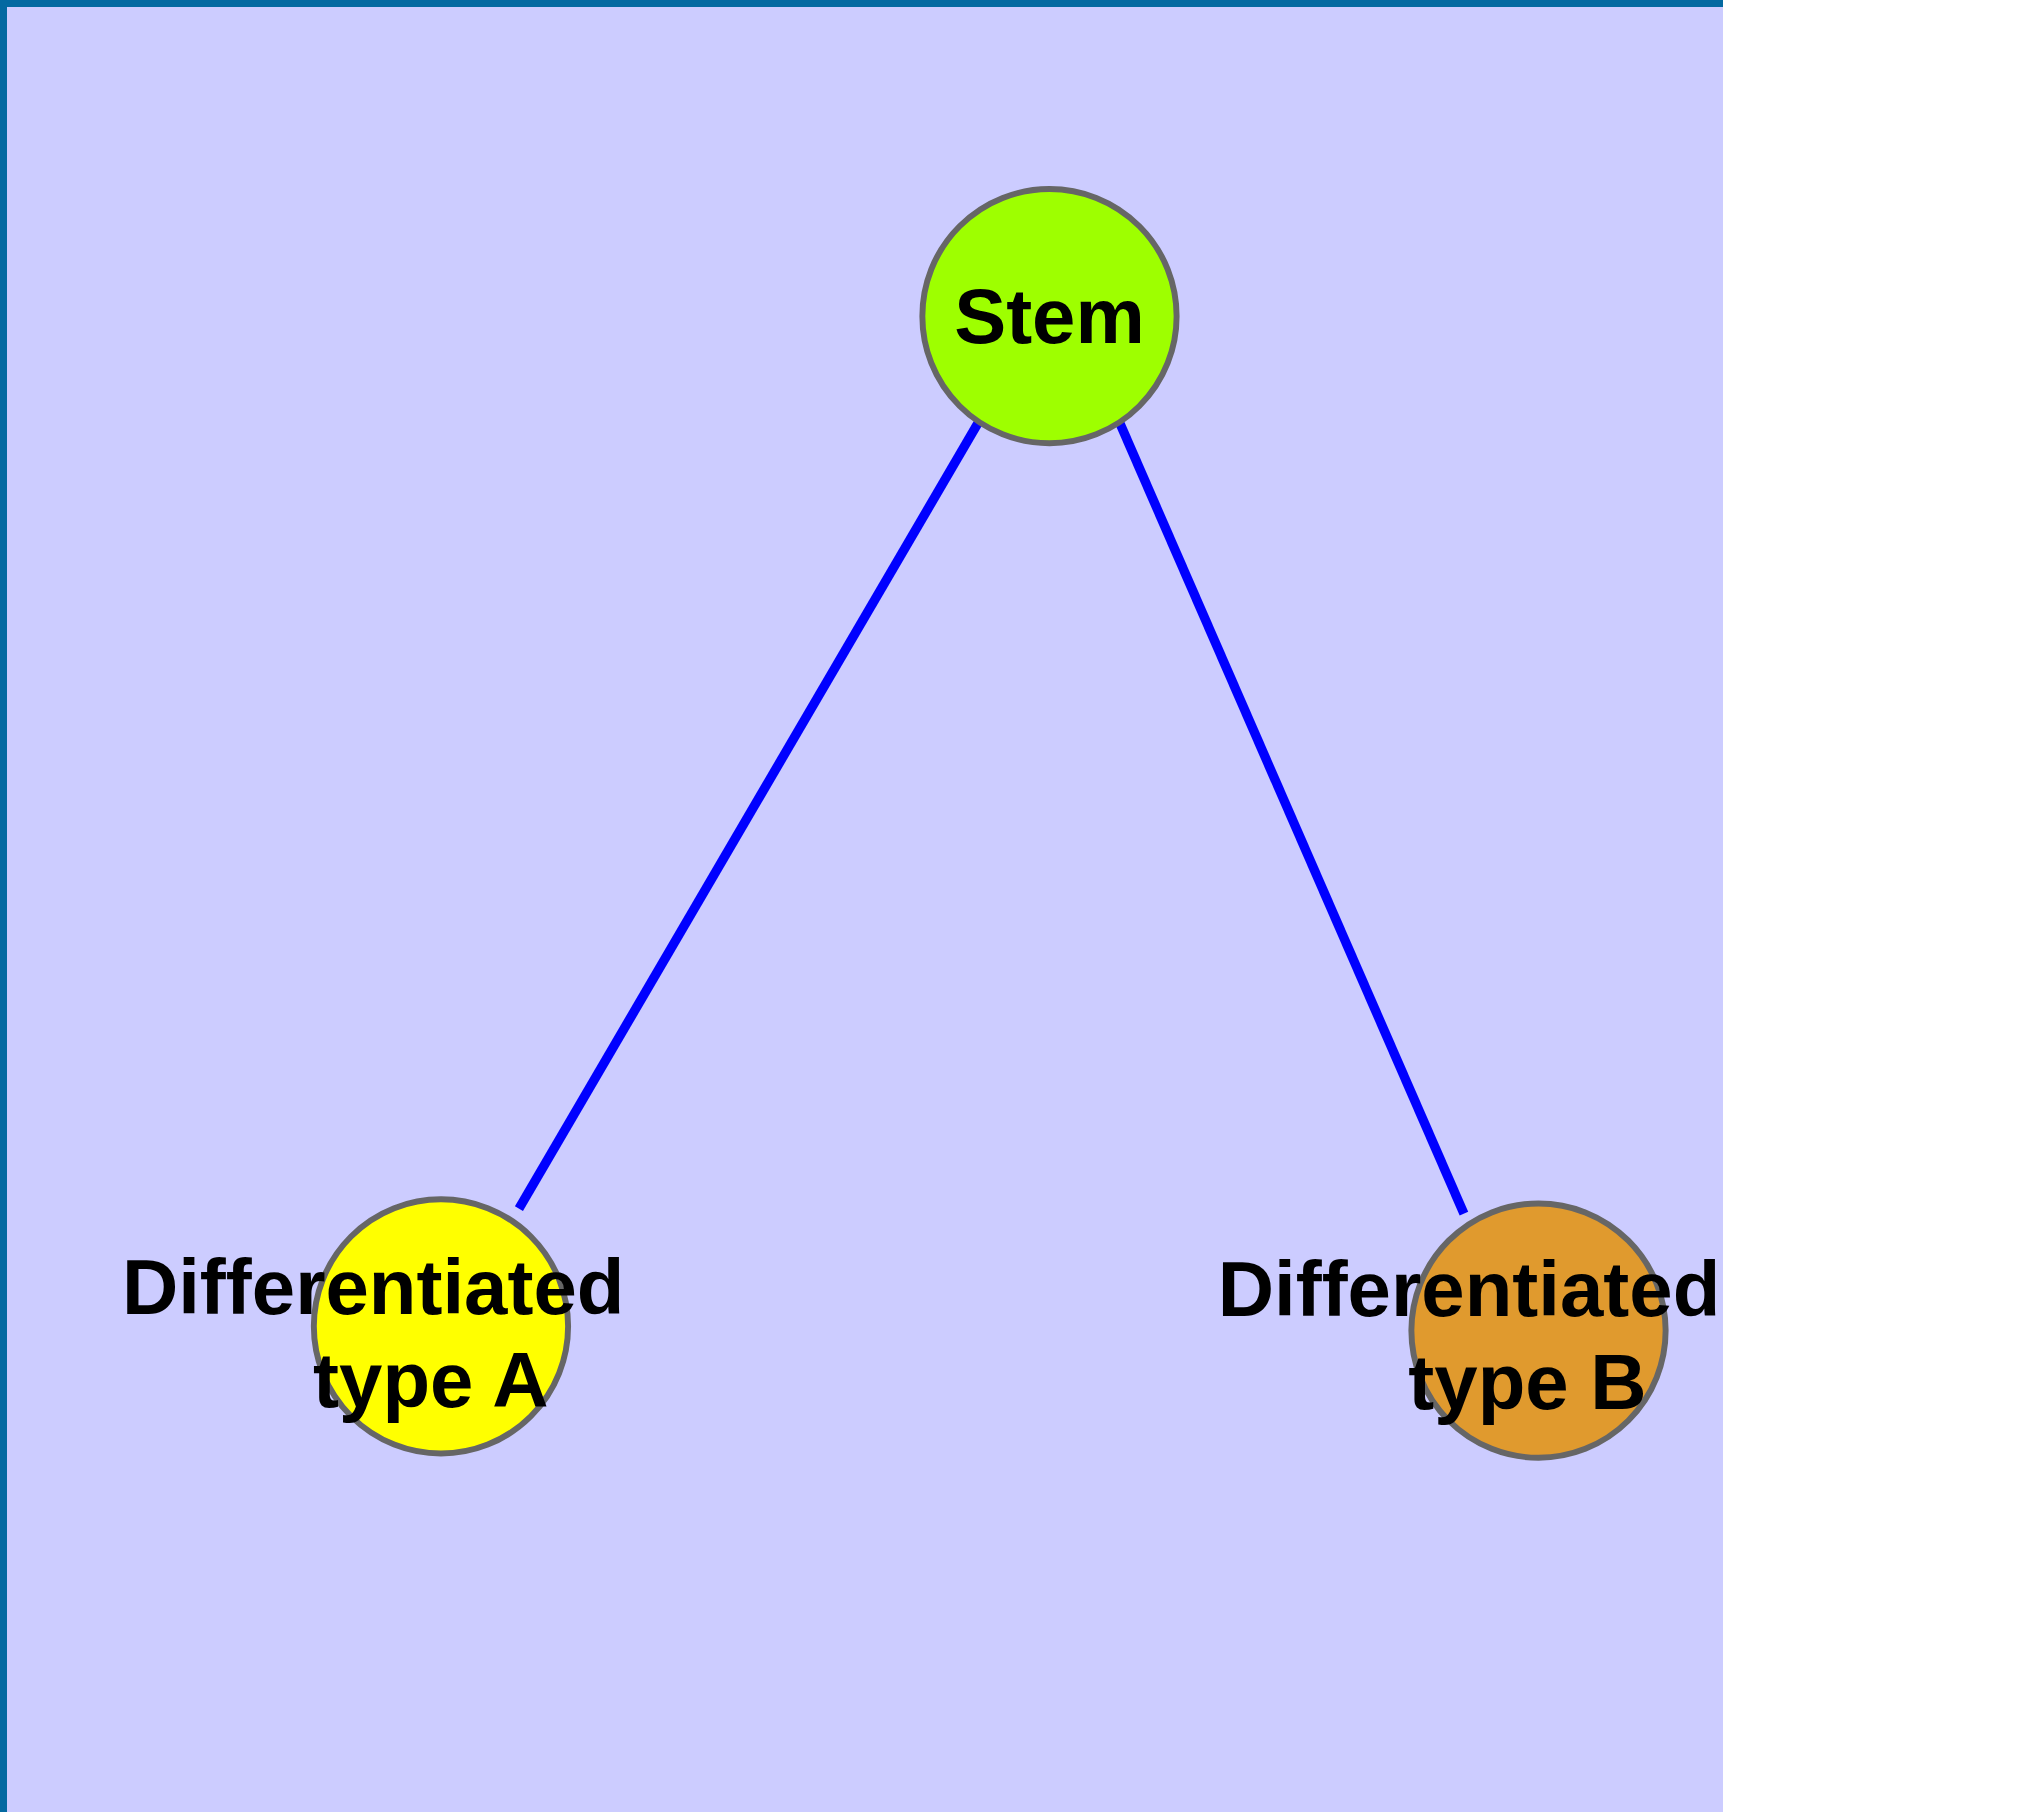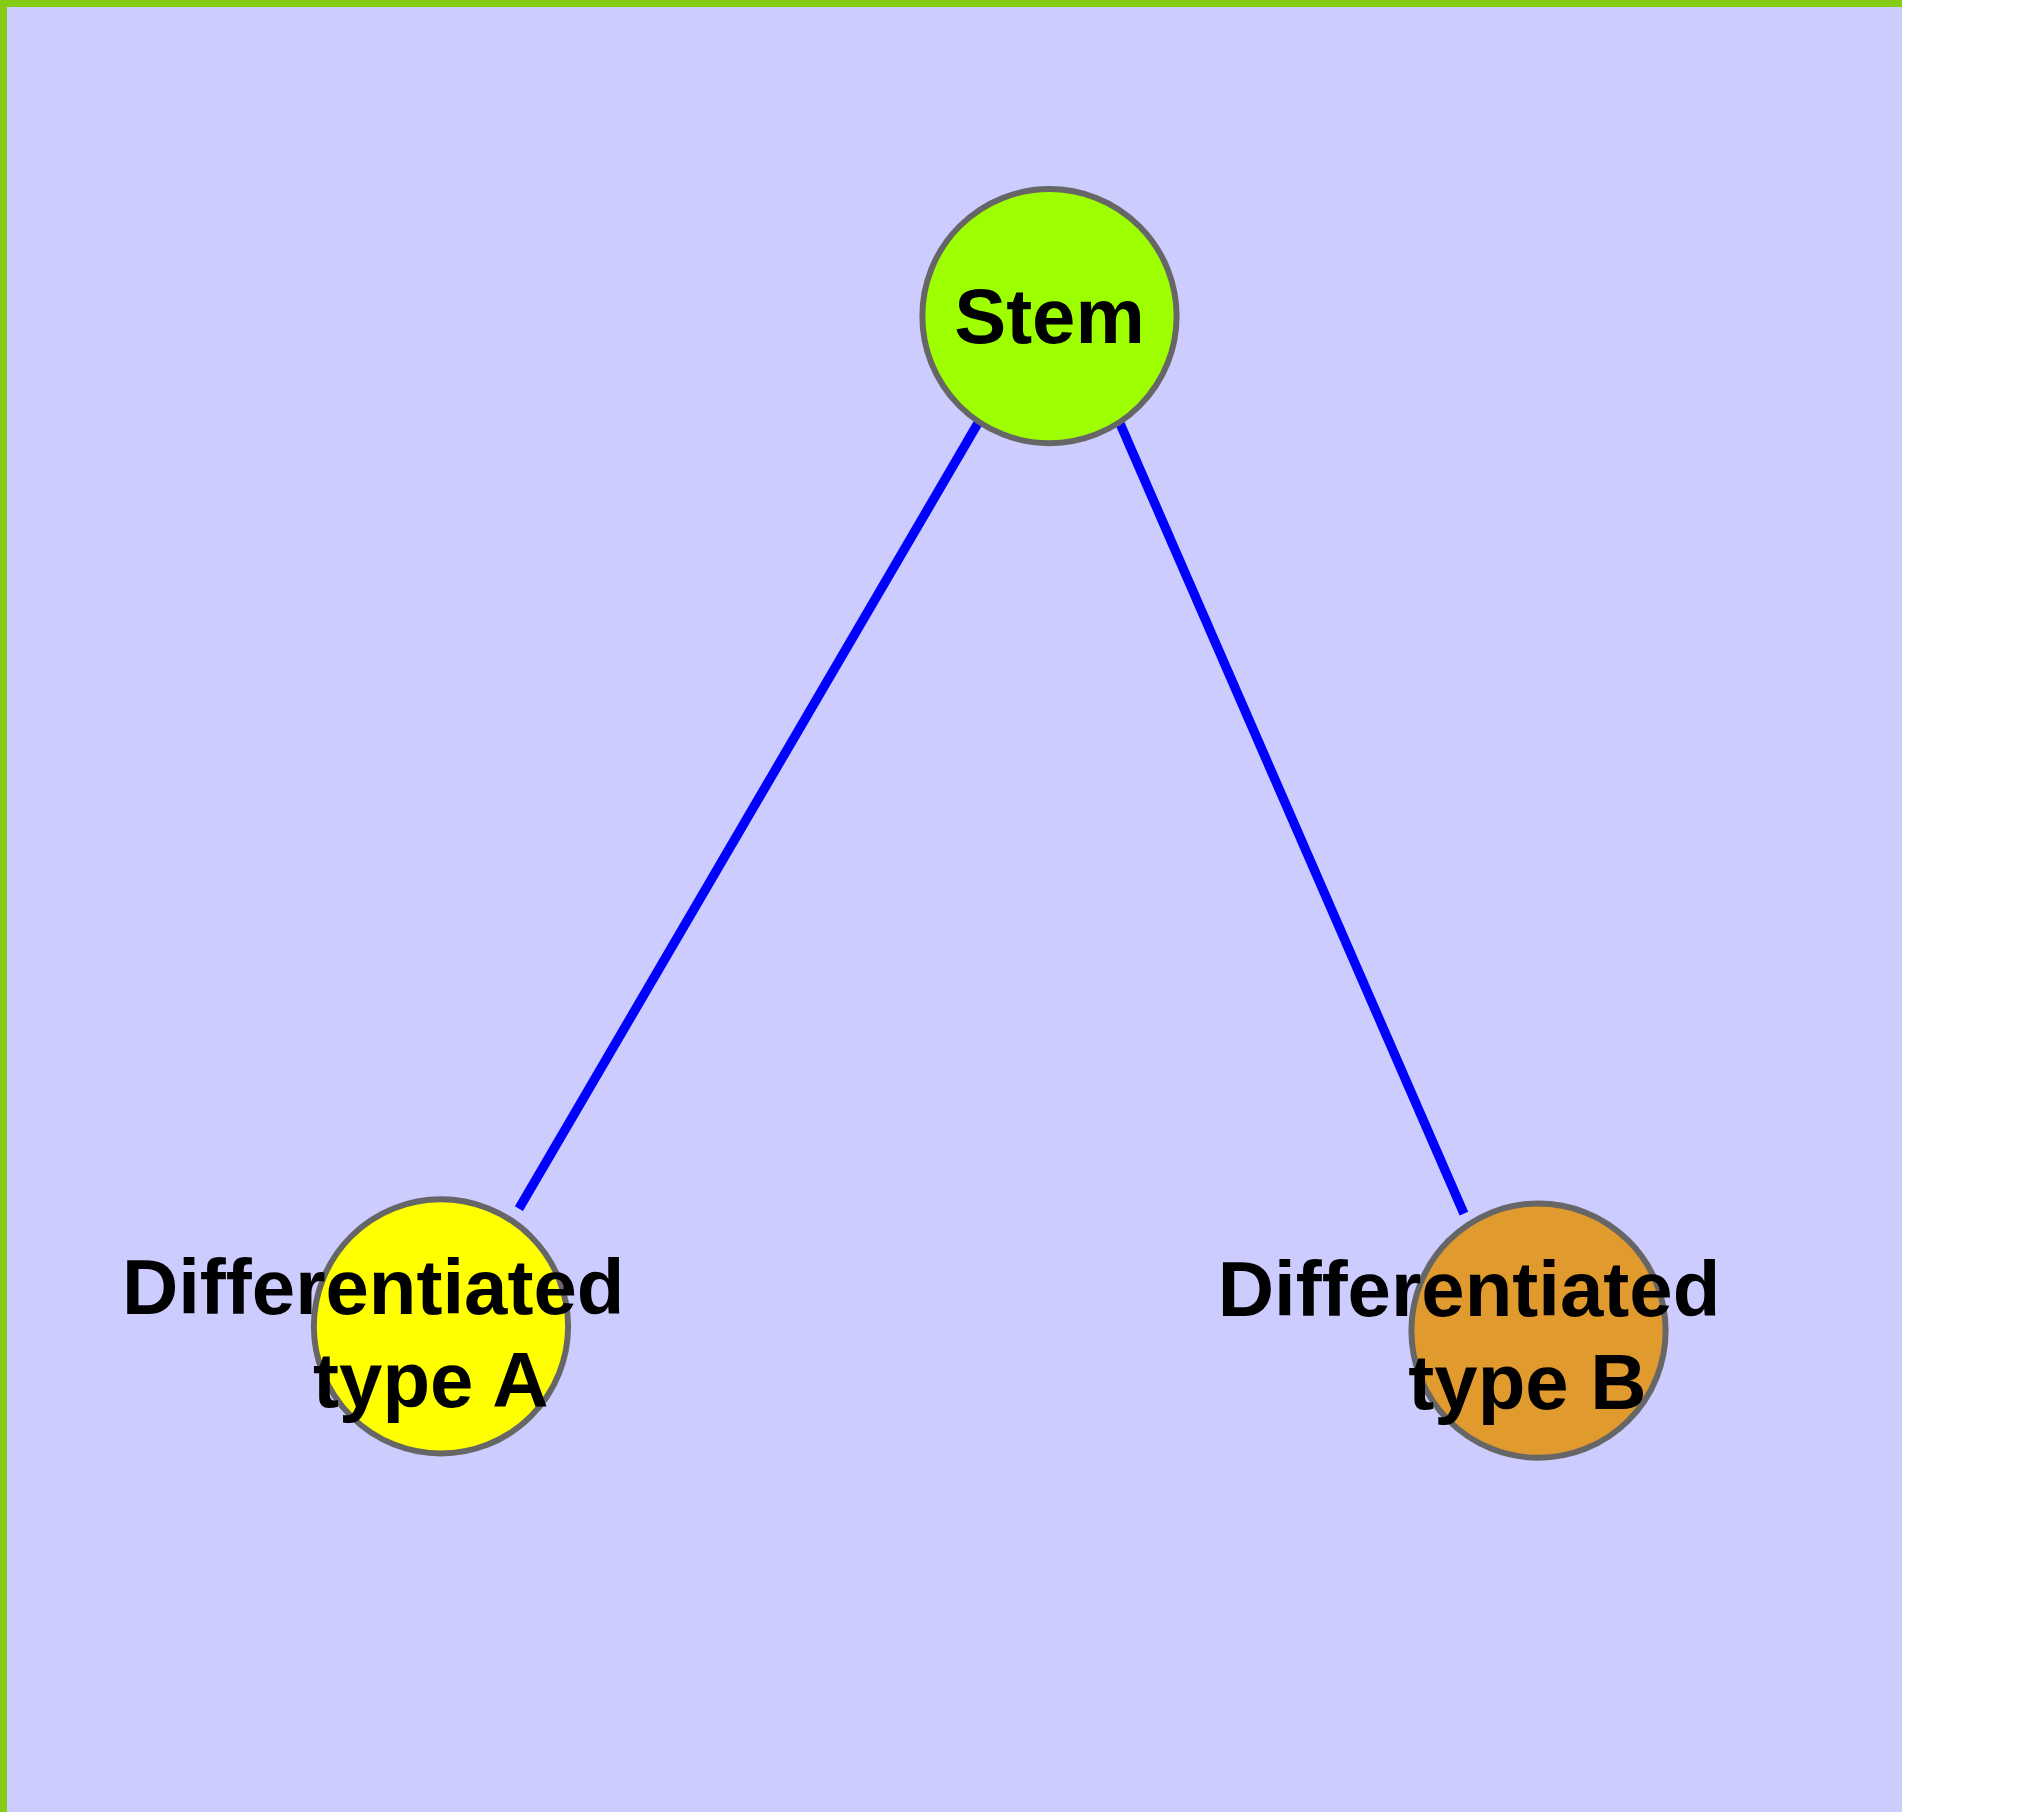--- a/index.html
+++ b/index.html
@@ -2,23 +2,23 @@
 <html style="font-size:13.6px"><head>
 <meta charset="utf-8">
 <style>
   html, body {
     margin: 0;
     padding: 0;
     background: #ffffff;
   }
   #stage {
     position: relative;
-    width: 1902px;
+    width: 1723px;
     height: 1812px;
-    background: #84cc16;
+    background: #0369a1;
     overflow: hidden;
     font-family: "Liberation Sans", sans-serif;
   }
   #canvas {
     position: absolute;
     left: 6.8px;
     top: 6.8px;
     width: 2014px;
     height: 1805px;
     background: #ccccff;

